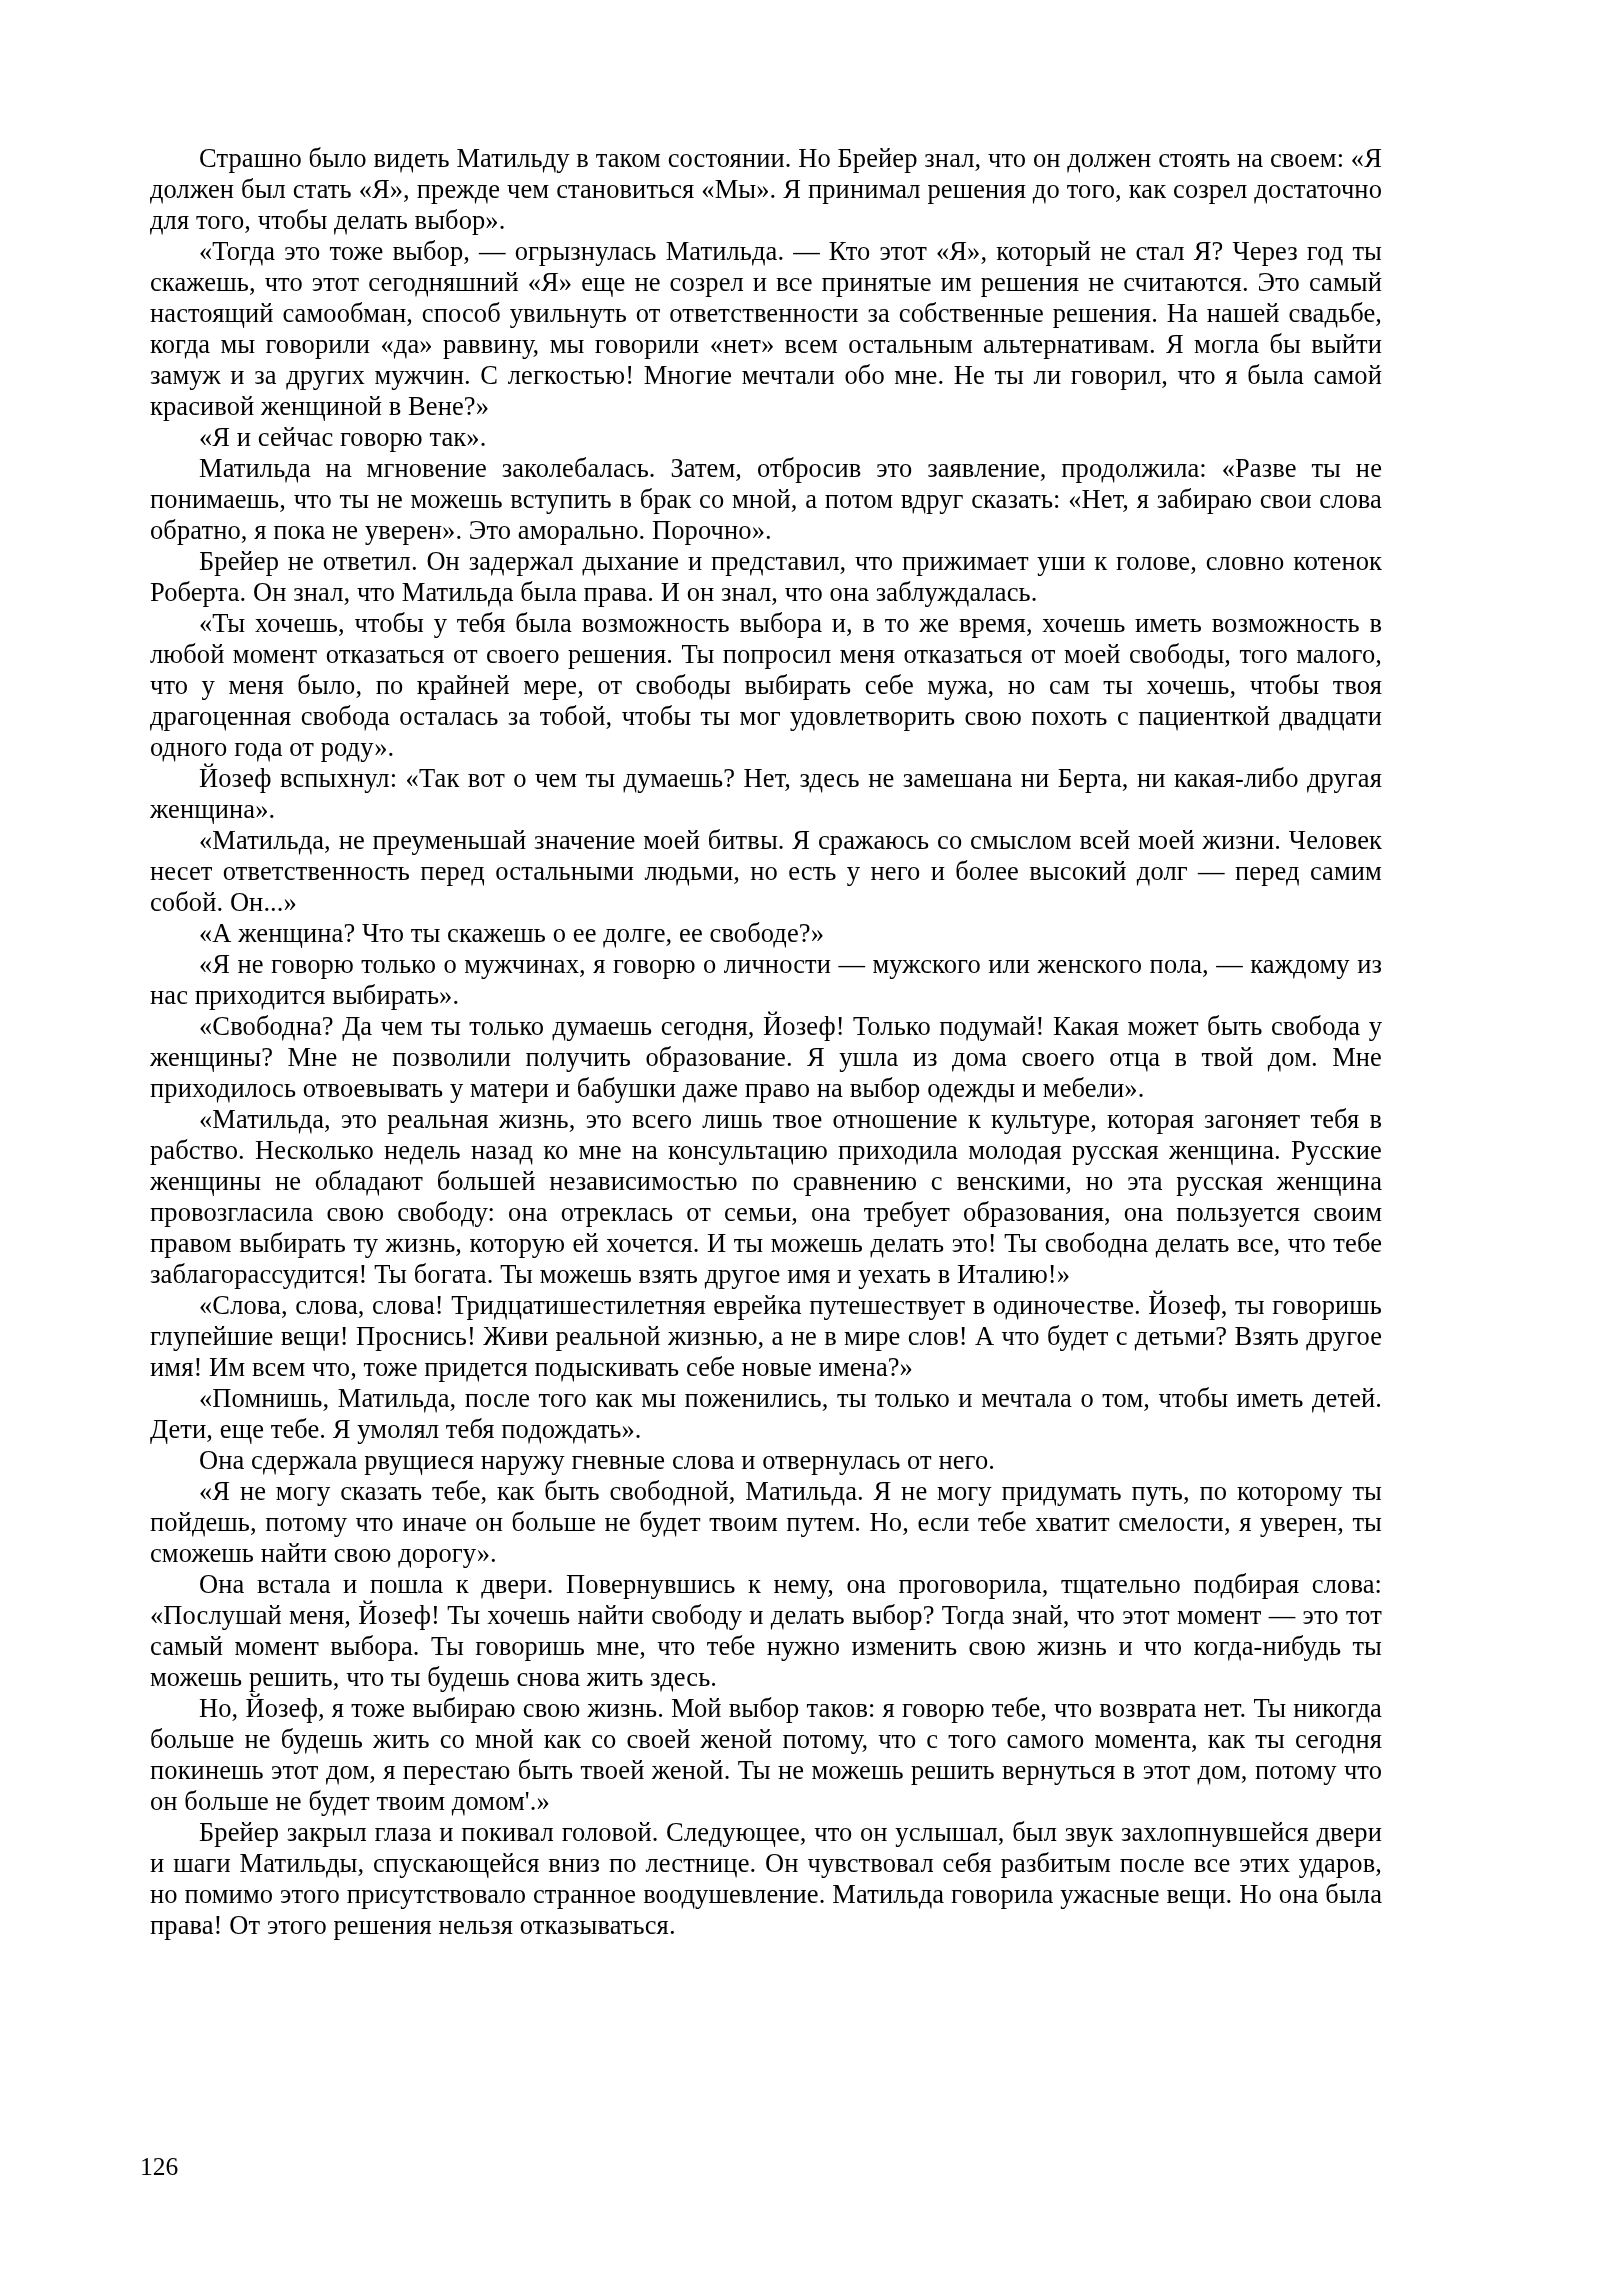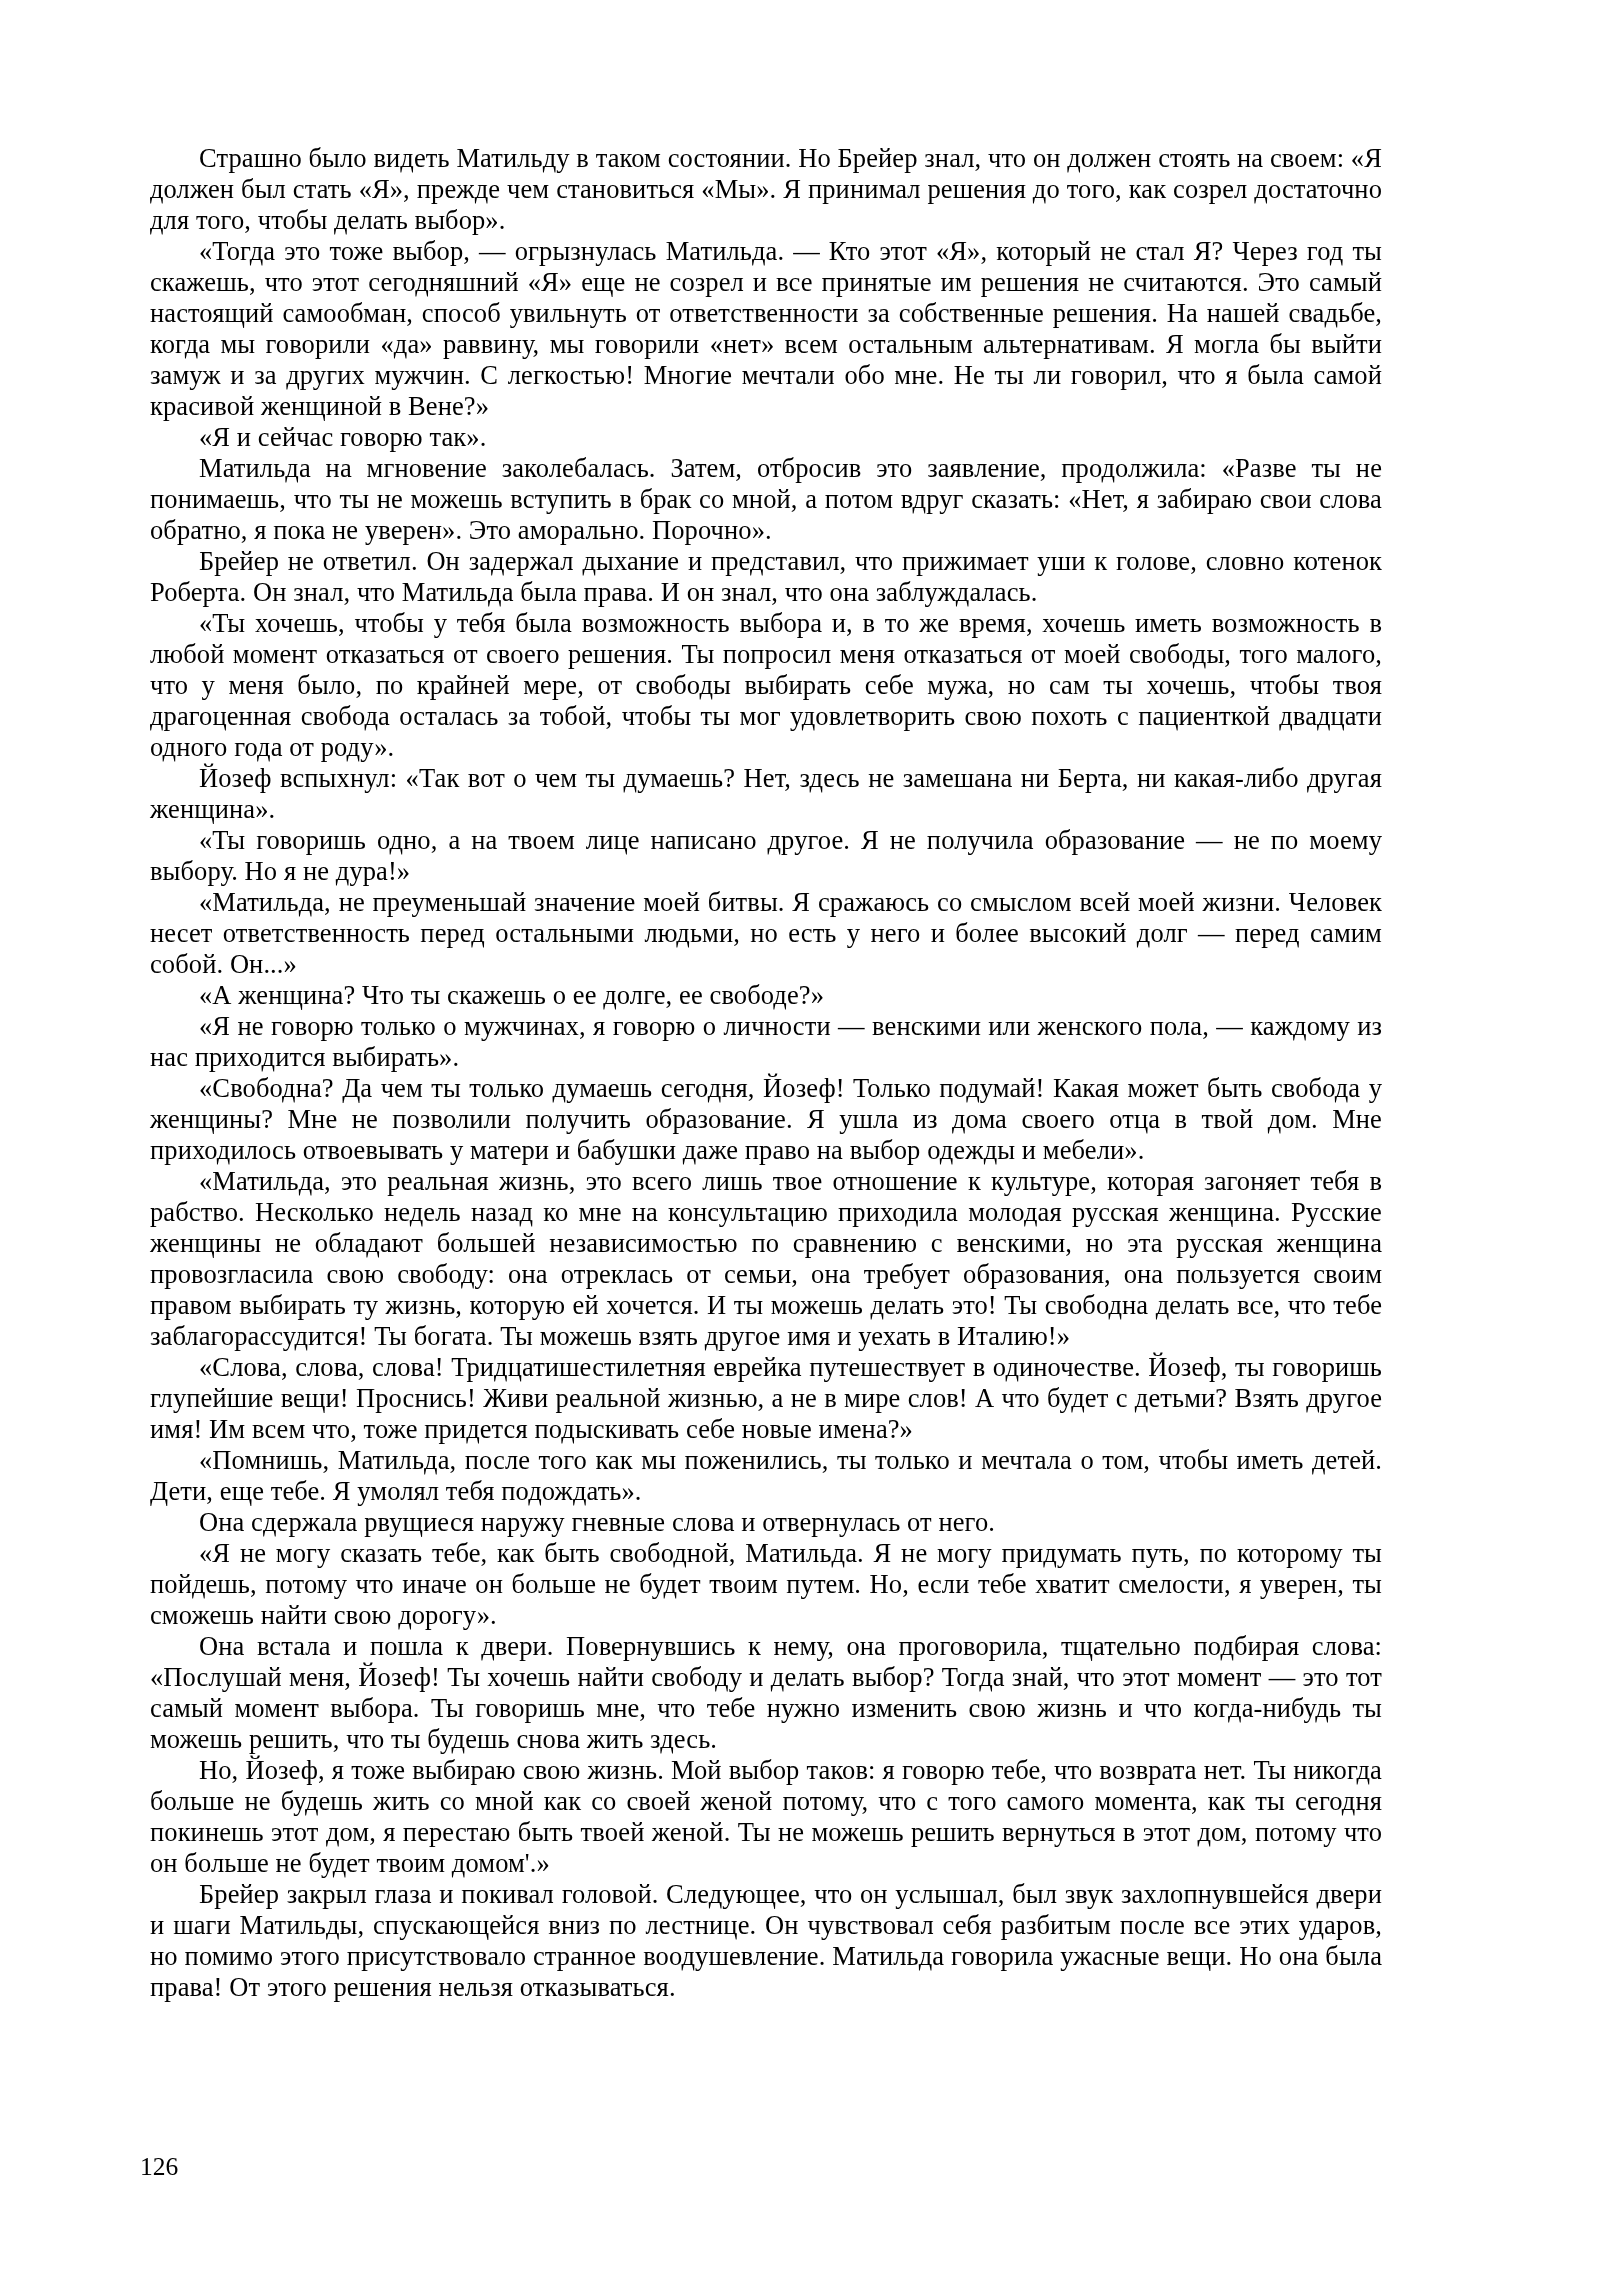--- a/index.html
+++ b/index.html
@@ -50,24 +50,23 @@
 
 <div class="page">
   <div class="text-block">
       <p><span>Страшно было видеть Матильду в таком состоянии. Но Брейер знал, что он должен стоять на своем: «Я должен был стать «Я», прежде чем становиться «Мы». Я принимал решения до того, как созрел достаточно для того, чтобы делать выбор».</span></p>
       <p><span>«Тогда это тоже выбор, — огрызнулась Матильда. — Кто этот «Я», который не стал Я? Через год ты скажешь, что этот сегодняшний «Я» еще не созрел и все принятые им решения не считаются. Это самый настоящий самообман, способ увильнуть от ответственности за собственные решения. На нашей свадьбе, когда мы говорили «да» раввину, мы говорили «нет» всем остальным альтернативам. Я могла бы выйти замуж и за других мужчин. С легкостью! Многие мечтали обо мне. Не ты ли говорил, что я была самой красивой женщиной в Вене?»</span></p>
       <p><span>«Я и сейчас говорю так».</span></p>
       <p><span>Матильда на мгновение заколебалась. Затем, отбросив это заявление, продолжила: «Разве ты не понимаешь, что ты не можешь вступить в брак со мной, а потом вдруг сказать: «Нет, я забираю свои слова обратно, я пока не уверен». Это </span><span class="it">аморально. Порочно».</span></p>
       <p><span>Брейер не ответил. Он задержал дыхание и представил, что прижимает уши к голове, словно котенок Роберта. Он знал, что Матильда была права. И он знал, что она заблуждалась.</span></p>
       <p><span>«Ты хочешь, чтобы у тебя была возможность выбора и, в то же время, хочешь иметь возможность в любой момент отказаться от своего решения. Ты попросил меня отказаться от моей свободы, того малого, что у меня было, по крайней мере, от свободы выбирать себе мужа, но сам ты хочешь, чтобы твоя драгоценная свобода осталась за тобой, чтобы ты мог удовлетворить свою похоть с пациенткой двадцати одного года от роду».</span></p>
       <p><span>Йозеф вспыхнул: «Так вот о чем ты думаешь? Нет, здесь не замешана ни Берта, ни какая-либо другая женщина».</span></p>
-      <p><span>«Ты говоришь одно, а на твоем лице написано другое. Я не получила образование — не по моему выбору. Но я не дура!»</span></p>
       <p><span>«Матильда, не преуменьшай значение моей битвы. Я сражаюсь со смыслом </span><span class="it">всей моей жизни.</span><span> Человек несет ответственность перед остальными людьми, но есть у него и более высокий долг — перед самим собой. Он...»</span></p>
       <p><span>«А женщина? Что ты скажешь о ее долге, ее свободе?»</span></p>
-      <p><span>«Я не говорю только о </span><span class="it">мужчинах,</span><span> я говорю о </span><span class="it">личности</span><span> — венскими </span><span class="it">или</span><span> женского пола, — каждому из нас приходится выбирать».</span></p>
+      <p><span>«Я не говорю только о </span><span class="it">мужчинах,</span><span> я говорю о </span><span class="it">личности</span><span> — мужского </span><span class="it">или</span><span> женского пола, — каждому из нас приходится выбирать».</span></p>
       <p><span>«Свободна? Да чем ты только думаешь сегодня, Йозеф! Только подумай! Какая может быть свобода у женщины? Мне не позволили получить образование. Я ушла из дома своего отца в твой дом. Мне приходилось отвоевывать у матери и бабушки даже право на выбор одежды и мебели».</span></p>
       <p><span>«Матильда, это реальная жизнь, это всего лишь твое отношение к культуре, которая загоняет тебя в рабство. Несколько недель назад ко мне на консультацию приходила молодая русская женщина. Русские женщины не обладают большей независимостью по сравнению с венскими, но эта русская женщина провозгласила свою свободу: она отреклась от семьи, она требует образования, она пользуется своим правом выбирать ту жизнь, которую ей хочется. И ты можешь делать это! Ты свободна делать все, что тебе заблагорассудится! Ты богата. Ты можешь взять другое имя и уехать в Италию!»</span></p>
       <p><span>«Слова, слова, слова! Тридцатишестилетняя еврейка путешествует в одиночестве. Йозеф, ты говоришь глупейшие вещи! Проснись! Живи реальной жизнью, а не в мире слов! А что будет с детьми? Взять другое имя! Им всем что, тоже придется подыскивать себе новые имена?»</span></p>
       <p><span>«Помнишь, Матильда, после того как мы поженились, ты только и мечтала о том, чтобы иметь детей. Дети, еще тебе. Я умолял тебя подождать».</span></p>
       <p><span>Она сдержала рвущиеся наружу гневные слова и отвернулась от него.</span></p>
       <p><span>«Я не могу сказать тебе, как быть свободной, Матильда. Я не могу придумать путь, по которому ты пойдешь, потому что иначе он больше не будет твоим путем. Но, если тебе хватит смелости, я уверен, ты сможешь найти свою дорогу».</span></p>
       <p><span>Она встала и пошла к двери. Повернувшись к нему, она проговорила, тщательно подбирая слова: «Послушай меня, Йозеф! Ты хочешь найти свободу и делать выбор? Тогда знай, что этот момент — это тот самый момент выбора. Ты говоришь мне, что тебе нужно изменить свою жизнь и что когда-нибудь ты можешь решить, что ты будешь снова жить здесь.</span></p>
       <p><span>Но, Йозеф, </span><span class="it">я тоже выбираю свою жизнь.</span><span> Мой выбор таков: я говорю тебе, что </span><span class="it">возврата нет.</span><span> Ты никогда больше не будешь жить со мной как со своей женой потому, что с того самого момента, как ты сегодня покинешь этот дом, </span><span class="it">я перестаю быть твоей женой.</span><span> Ты не можешь решить вернуться в этот дом, потому что он больше </span><span class="it">не будет твоим домом'.»</span></p>
       <p><span>Брейер закрыл глаза и покивал головой. Следующее, что он услышал, был звук захлопнувшейся двери и шаги Матильды, спускающейся вниз по лестнице. Он чувствовал себя разбитым после все этих ударов, но помимо этого присутствовало странное воодушевление. Матильда говорила ужасные вещи. Но она была права! От этого решения нельзя отказываться.</span></p>
     </div>

